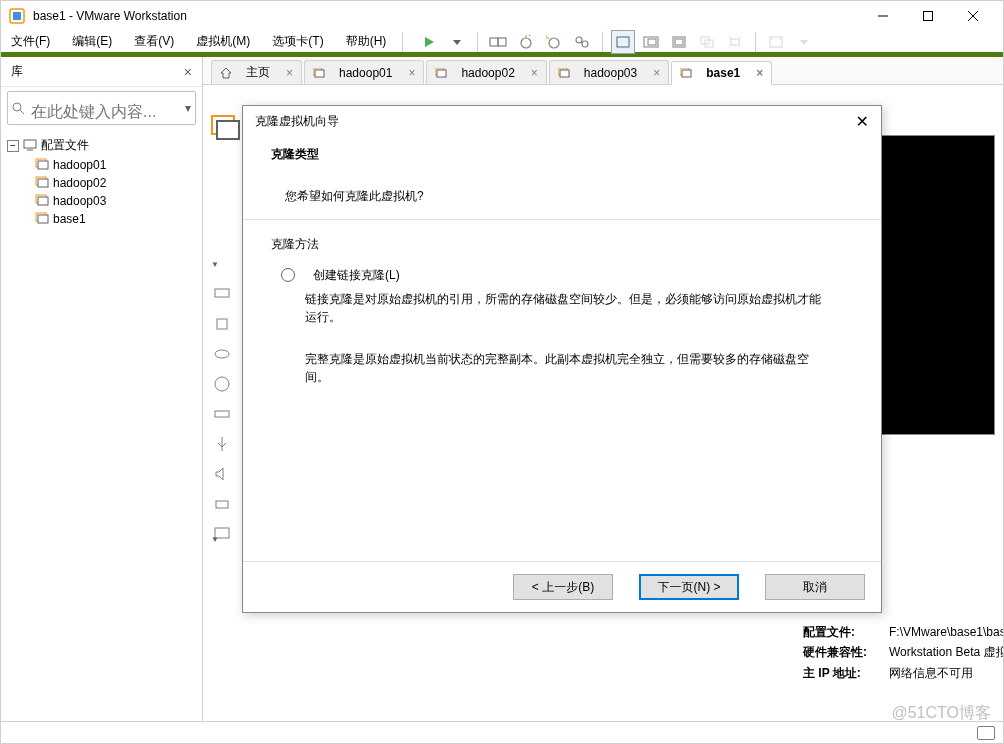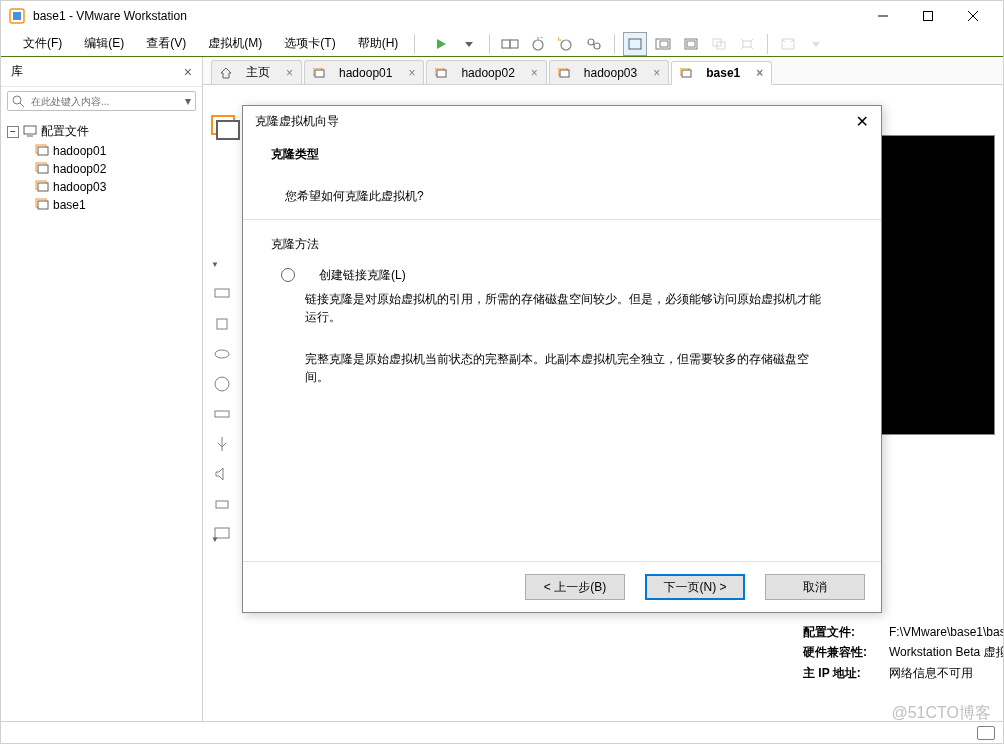--- a/index.html
+++ b/index.html
@@ -3,33 +3,33 @@
 <meta charset="utf-8">
 <style>
 * { box-sizing: border-box; font-family: "Microsoft YaHei", "Segoe UI", sans-serif; }
 body { margin: 0; background: #fff; font-size: 12px; overflow: hidden; }
 .window { width: 1004px; height: 744px; border: 1px solid #d0d0d0; display: flex; flex-direction: column; background: #fff; position: relative; }
 .titlebar { height: 30px; display: flex; align-items: center; padding: 0 8px; background: #fff; }
 .app-icon { width: 16px; height: 16px; margin-right: 8px; }
 .title-text { flex: 1; font-size: 12px; color: #000; }
 .win-controls { display: flex; }
 .win-btn { width: 45px; height: 30px; display: flex; align-items: center; justify-content: center; cursor: pointer; }
-.menubar { height: 26px; display: flex; align-items: center; padding: 0 12px; gap: 2px; border-bottom: 1px solid #4d7c0f; }
+.menubar { height: 26px; display: flex; align-items: center; padding: 0 0; gap: 2px; border-bottom: 5px solid #4d7c0f; }
 .menu-item { padding: 4px 10px; cursor: pointer; font-size: 12px; }
 .menu-sep { width: 1px; height: 20px; background: #d0d0d0; margin: 0 4px; }
 .toolbar-icons { display: flex; align-items: center; gap: 4px; margin-left: 8px; }
 .toolbar-btn { width: 24px; height: 24px; display: flex; align-items: center; justify-content: center; cursor: pointer; color: #606060; }
 .toolbar-btn.play svg { fill: #4caf50; }
 .body-area { flex: 1; display: flex; overflow: hidden; }
 .sidebar { width: 202px; border-right: 1px solid #d0d0d0; display: flex; flex-direction: column; }
 .sidebar-header { padding: 6px 10px; font-size: 12px; display: flex; align-items: center; justify-content: space-between; border-bottom: 1px solid #e8e8e8; }
 .close-x { cursor: pointer; color: #606060; font-size: 14px; }
 .search-box { margin: 4px 6px; display: flex; align-items: center; border: 1px solid #c0c0c0; border-radius: 2px; padding: 2px 4px; }
 .search-box svg { margin-right: 4px; flex-shrink: 0; }
-.search-box input { border: none; outline: none; flex: 1; font-size: 10px; background: transparent; min-width: 0; }
+.search-box input { border: none; outline: none; flex: 1; font-size: 16px; background: transparent; min-width: 0; margin-top: 8px; }
 .dropdown-arrow { cursor: pointer; color: #606060; flex-shrink: 0; }
 .tree { padding: 6px; flex: 1; overflow: auto; }
 .tree-node { display: flex; align-items: center; padding: 2px 0; cursor: pointer; gap: 4px; }
 .tree-toggle { width: 12px; height: 12px; border: 1px solid #808080; display: flex; align-items: center; justify-content: center; font-size: 10px; line-height: 1; }
 .tree-child { padding-left: 28px; }
 .vm-icon { width: 14px; height: 14px; }
 .main { flex: 1; position: relative; background: #fff; }
 .tabs { height: 28px; display: flex; align-items: flex-end; padding-left: 8px; gap: 2px; border-bottom: 1px solid #d0d0d0; background: #fafafa; }
 .tab { height: 24px; display: flex; align-items: center; padding: 0 8px; border: 1px solid #d0d0d0; border-bottom: none; border-radius: 3px 3px 0 0; background: #f0f0f0; gap: 14px; font-size: 12px; cursor: pointer; }
 .tab.active { background: #fff; border-bottom: 1px solid #fff; margin-bottom: -1px; font-weight: bold; }
@@ -50,27 +50,27 @@
 .watermark { position: absolute; right: 12px; bottom: 19px; color: #c0c0c0; font-size: 16px; }
 
 .dialog { position: absolute; left: 241px; top: 104px; width: 640px; height: 508px; background: #fff; border: 1px solid #888; box-shadow: 2px 2px 10px rgba(0,0,0,0.2); display: flex; flex-direction: column; }
 .dlg-title { height: 30px; display: flex; align-items: center; padding: 0 12px; font-size: 12px; }
 .dlg-title .dlg-close { margin-left: auto; font-size: 16px; cursor: pointer; }
 .dlg-header { padding: 10px 28px 14px; border-bottom: 1px solid #e0e0e0; }
 .dlg-header .heading { font-weight: bold; font-size: 12px; margin-bottom: 2px; }
 .dlg-header .subheading { font-size: 12px; padding-left: 14px; margin-top: 25px; }
 .dlg-body { flex: 1; padding: 16px 28px; font-size: 12px; }
 .group-label { margin-bottom: 14px; }
-.radio-block { display: flex; align-items: flex-start; gap: 24px; margin-bottom: 6px; margin-left: 10px; }
+.radio-block { display: flex; align-items: flex-start; gap: 18px; margin-bottom: 6px; margin-left: 10px; }
 .radio-block .radio { width: 14px; height: 14px; border: 1px solid #606060; border-radius: 50%; display: flex; align-items: center; justify-content: center; margin-top: 1px; flex-shrink: 0; }
 .radio-block .radio.checked::after { content: ""; width: 7px; height: 7px; background: #000; border-radius: 50%; }
 .radio-block .label { text-decoration: none; }
 .radio-block .label.dotted { border: 1px dotted #808080; padding: 0 2px; }
 .radio-desc { margin: 0 28px 24px 34px; color: #000; line-height: 1.5; }
-.dlg-footer { border-top: 1px solid #e0e0e0; padding: 12px 16px; display: flex; justify-content: flex-end; gap: 20px; }
+.dlg-footer { border-top: 1px solid #e0e0e0; padding: 12px 16px; display: flex; justify-content: flex-end; gap: 26px; }
 .btn { min-width: 100px; height: 26px; border: 1px solid #adadad; background: #e1e1e1; cursor: pointer; font-size: 12px; padding: 0 12px; }
 .btn.primary { border: 2px solid #0078d7; background: #e1e1e1; }
 svg { display: block; }
 </style>
 </head>
 <body>
 
 <div class="window">
 
   <div class="titlebar">

